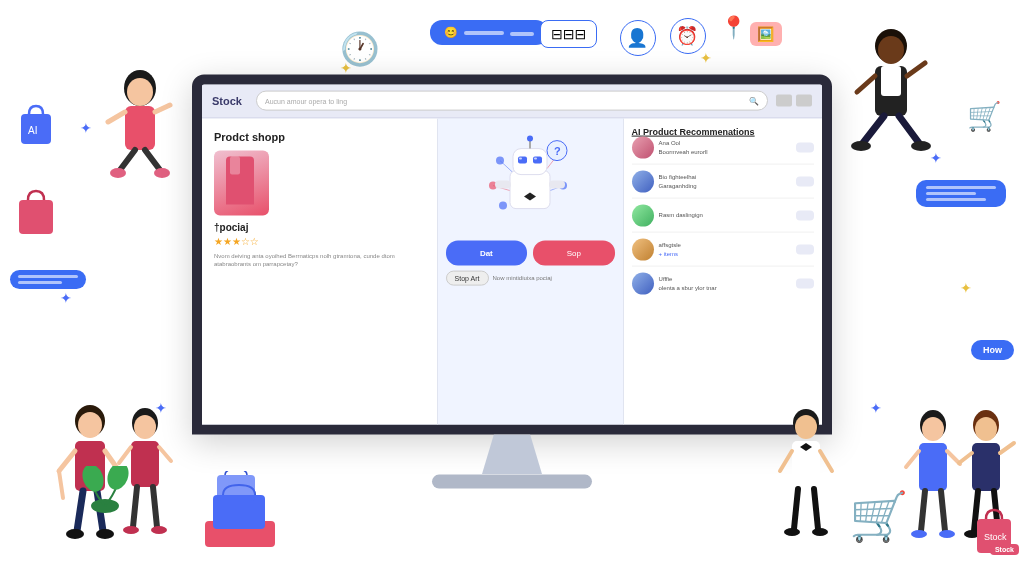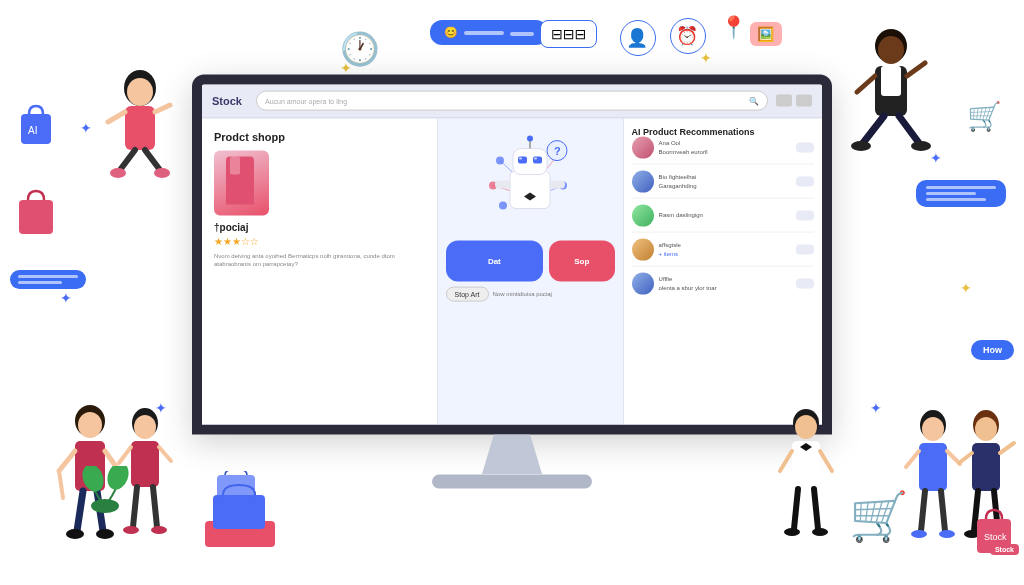--- a/index.html
+++ b/index.html
@@ -154,39 +154,39 @@
 
     .chat-buttons {
       display: flex;
       gap: 6px;
       margin-top: 6px;
       width: 100%;
     }
 
     .btn-dat {
       flex: 1;
-      padding: 4px 16px;
+      padding: 4px 0;
       background: #4a6cf7;
       color: #fff;
       border: none;
       border-radius: 12px;
       font-size: 8px;
       font-weight: 700;
       cursor: pointer;
     }
 
     .btn-sop {
       flex: 1;
-      padding: 16px 0;
+      padding: 8px 0;
       background: #e8506a;
       color: #fff;
       border: none;
       border-radius: 12px;
       font-size: 8px;
-      font-weight: 700;
+      font-weight: 400;
       cursor: pointer;
     }
 
     .stop-art-row {
       display: flex;
       align-items: center;
       gap: 4px;
       margin-top: 5px;
       width: 100%;
     }
@@ -211,20 +211,21 @@
       width: 32%;
       background: #fff;
       padding: 8px;
     }
 
     .rec-title {
       font-size: 9px;
       font-weight: 700;
       color: #222;
       margin-bottom: 0;
+      text-decoration: underline;
     }
 
     .rec-item {
       display: flex;
       align-items: center;
       gap: 5px;
       margin-bottom: 6px;
       padding-bottom: 5px;
       border-bottom: 1px solid #f0f0f0;
     }

